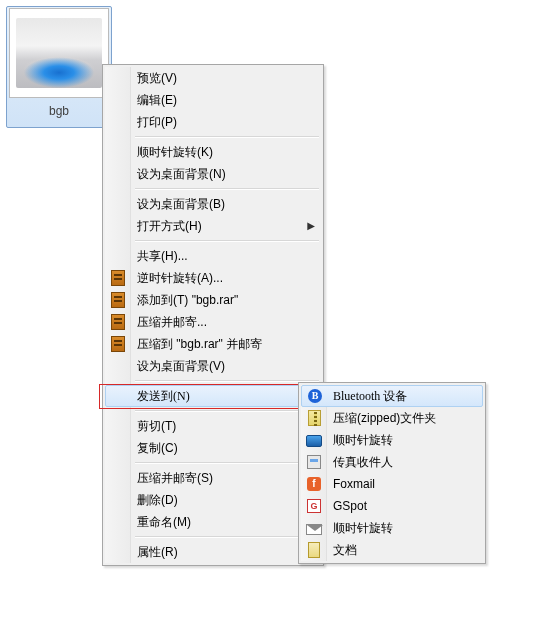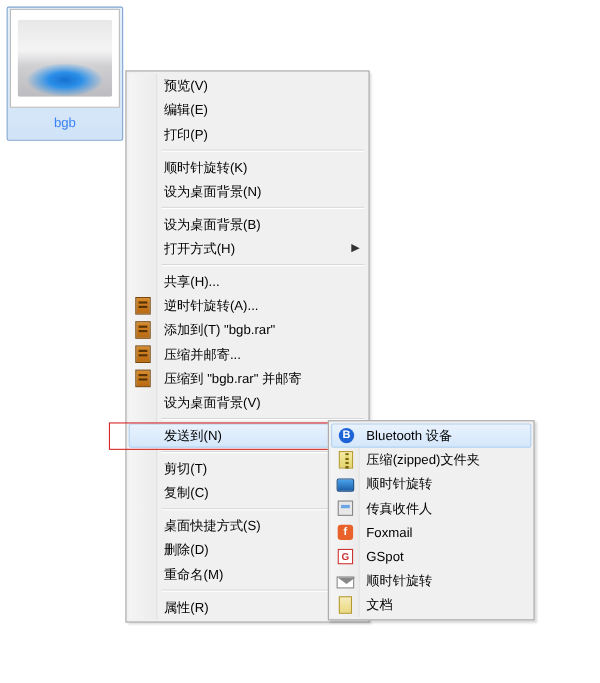--- a/index.html
+++ b/index.html
@@ -47,33 +47,33 @@
     left: 6px;
     top: 6px;
     width: 106px;
     height: 122px;
     border: 1px solid #7da2ce;
     background: linear-gradient(#e7f1fb, #d0e3f7);
     border-radius: 2px;
   }
   .file-label {
     margin-top: 6px;
-    color: #3b82f6;
+    color: #404040;
   }
 
   
   .menu {
     position: absolute;
     background: #f0f0f0;
     border: 1px solid #a6a6a6;
     padding: 2px;
     box-shadow: 2px 2px 2px rgba(0,0,0,0.15);
   }
   .menu.main {
-    left: 114px;
+    left: 102px;
     top: 64px;
     width: 222px;
   }
   .menu.sub {
     left: 298px;
     top: 382px;
     width: 188px;
   }
   .gutter {
     position: absolute;
@@ -94,20 +94,21 @@
     cursor: default;
   }
   .mi.hover {
     background: linear-gradient(#e9f2fd,#d4e7fb);
     border: 1px solid #aed1f2;
     border-radius: 2px;
     padding-left: 31px;
     padding-right: 17px;
     height: 22px;
     line-height: 20px;
+    font-family: Liberation Serif, serif;
   }
   .mi .arrow {
     position: absolute;
     right: 6px;
     top: 0;
     line-height: 22px;
     font-size: 10px;
     color: #333;
   }
   .mi.hover .arrow { line-height: 20px; }
@@ -233,21 +234,21 @@
       <div class="mi"><span class="ico">
           <span class="ic-rar"></span>
         </span><span>压缩到 "bgb.rar" 并邮寄</span></div>
       <div class="mi"><span>设为桌面背景(V)</span></div>
       <div class="sep"></div>
       <div class="mi hover"><span>发送到(N)</span><span class="arrow">▶</span></div>
       <div class="sep"></div>
       <div class="mi"><span>剪切(T)</span></div>
       <div class="mi"><span>复制(C)</span></div>
       <div class="sep"></div>
-      <div class="mi"><span>桌面快捷方式(S)</span></div>
+      <div class="mi"><span>压缩并邮寄(S)</span></div>
       <div class="mi"><span>删除(D)</span></div>
       <div class="mi"><span>重命名(M)</span></div>
       <div class="sep"></div>
       <div class="mi"><span>属性(R)</span></div>
     </div>
 </div>
 
 <div class="red-box a"></div>
 
 <div class="menu sub">

